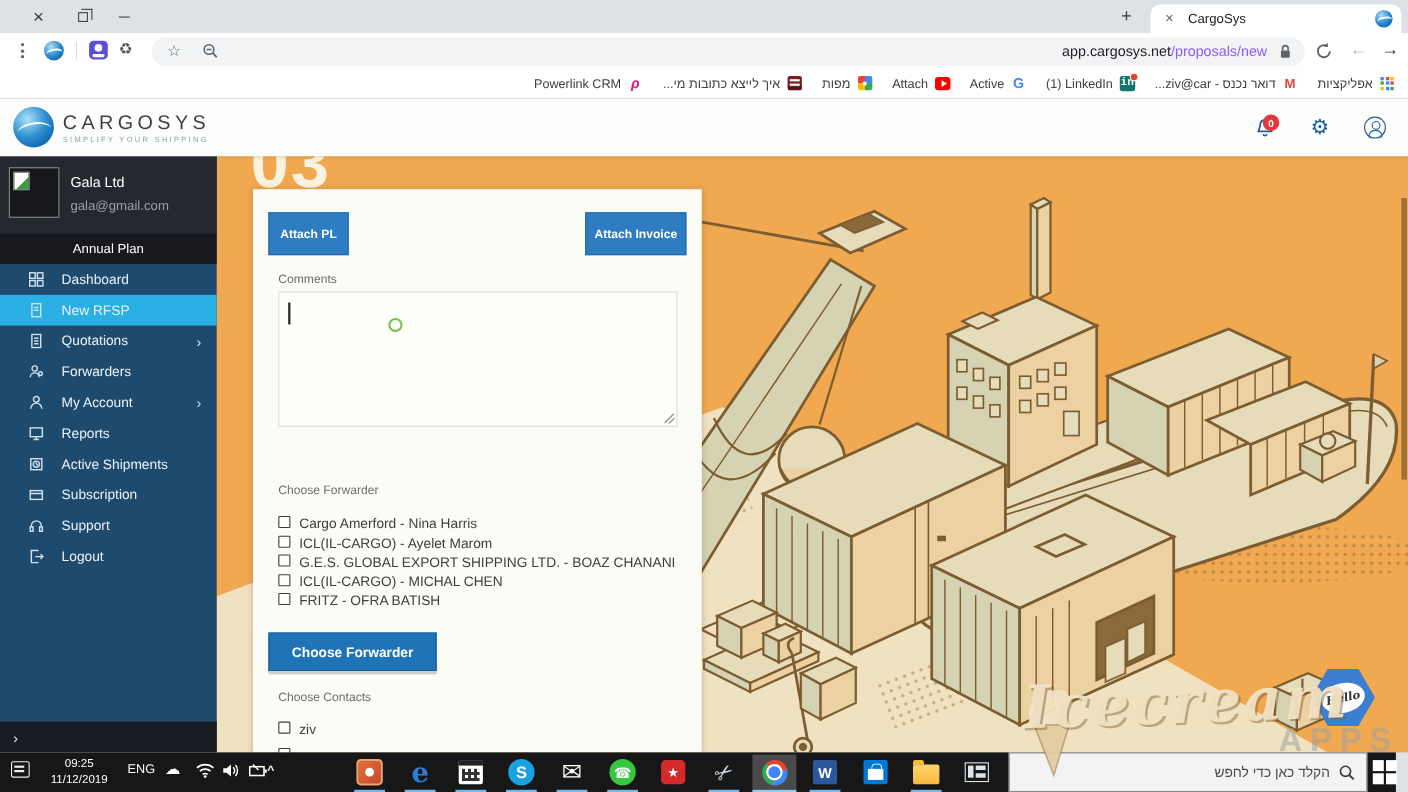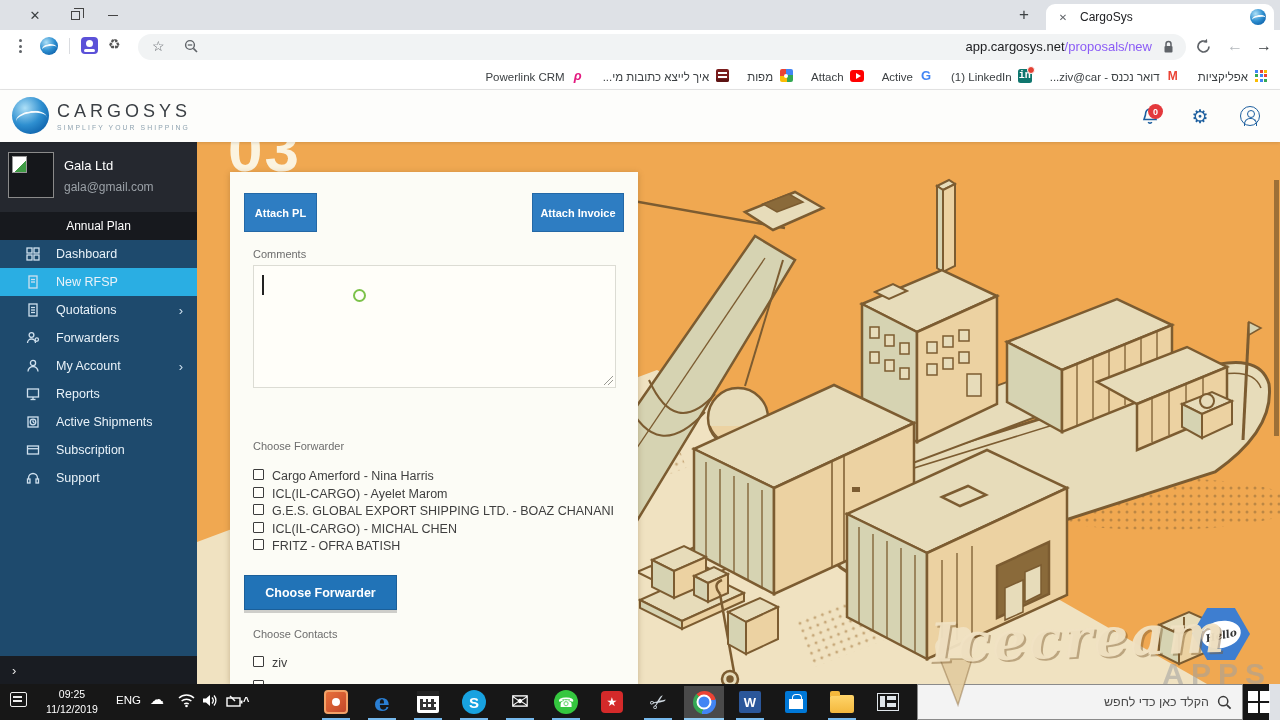--- a/index.html
+++ b/index.html
@@ -518,20 +518,28 @@
           <span>Subscription</span>
         </div>
         <div class="sb-item">
           <svg class="mi" viewBox="0 0 14 14">
               <path d="M2.5,8 V7 a4.5,4.5 0 0 1 9,0 v1"></path>
               <rect x="1.5" y="8" width="2.5" height="4"></rect>
               <rect x="10" y="8" width="2.5" height="4"></rect>
             </svg>
           <span>Support</span>
         </div>
+        <div class="sb-item">
+          <svg class="mi" viewBox="0 0 14 14">
+              <path d="M9,1.5 H2.5 V12.5 H9"></path>
+              <line x1="6" y1="7" x2="13" y2="7"></line>
+              <path d="M10.8,4.8 L13,7 L10.8,9.2"></path>
+            </svg>
+          <span>Logout</span>
+        </div>
       </div>
       <div class="sb-foot">
           <span>›</span>
         </div>
     </div>
 
     <div class="card">
       <div class="btn-attach btn-pl">Attach PL</div>
       <div class="btn-attach btn-inv">Attach Invoice</div>
 

